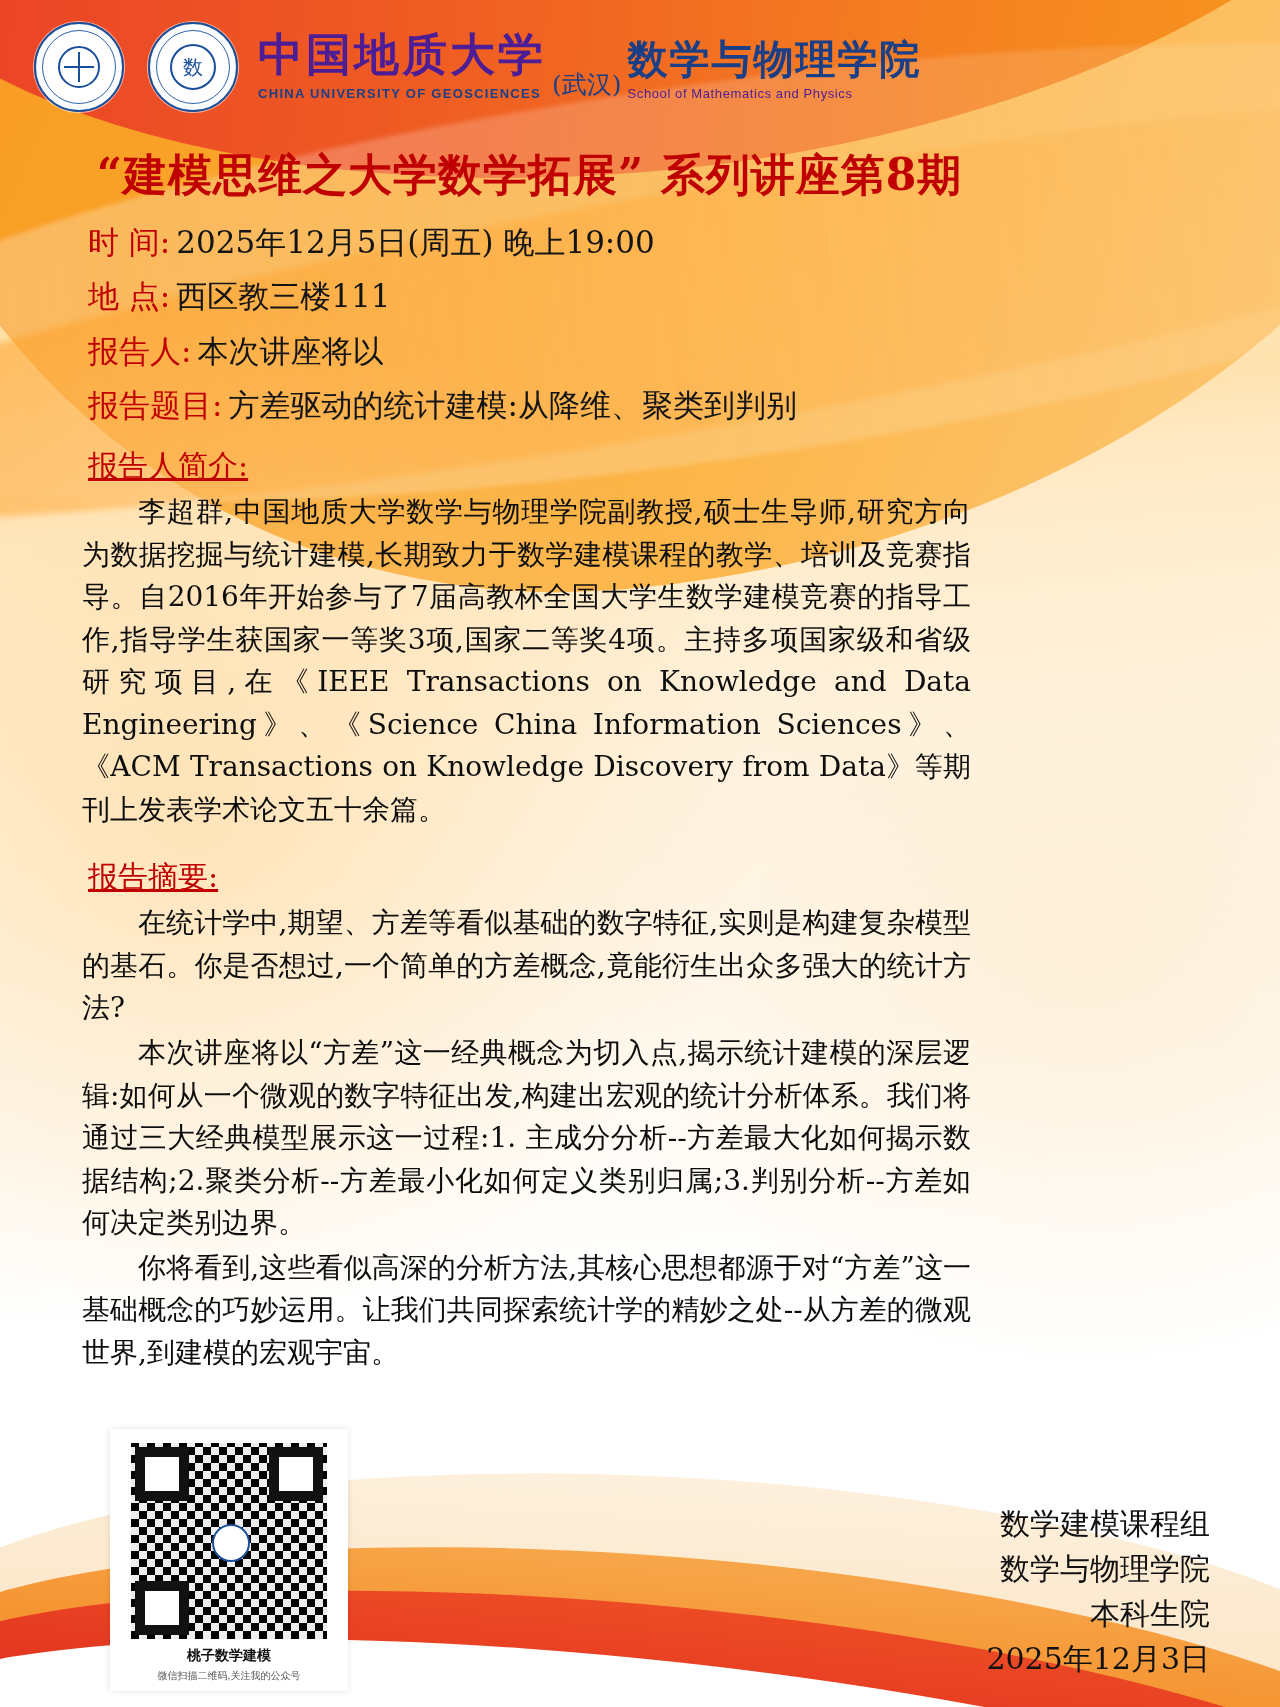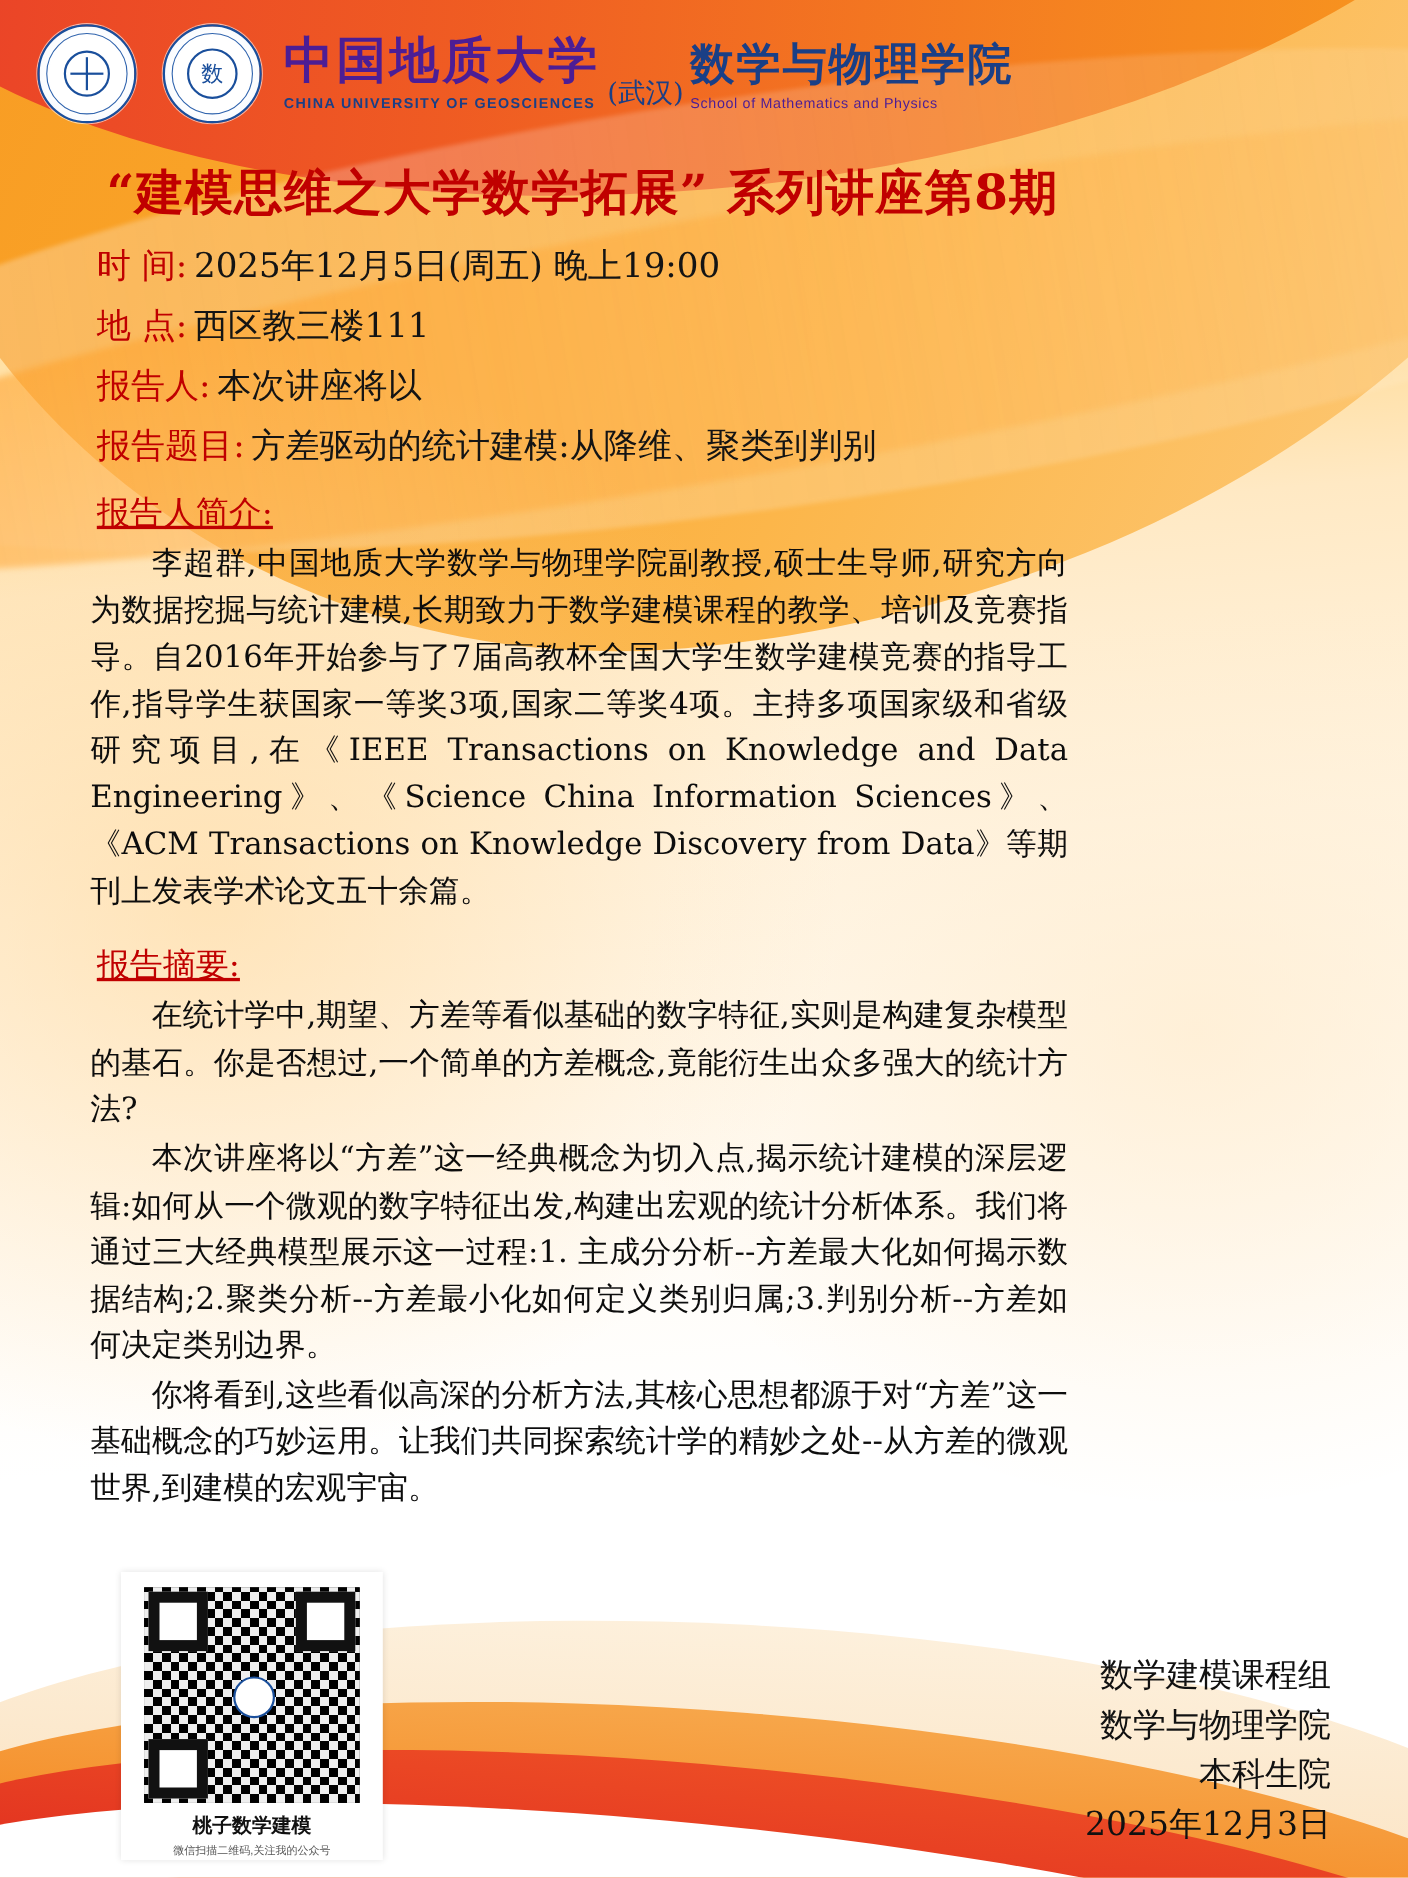--- a/index.html
+++ b/index.html
@@ -342,21 +342,21 @@
     top: 50%;
     width: 34px;
     height: 34px;
     margin: -17px 0 0 -17px;
     background: #fff;
     border-radius: 50%;
     border: 2px solid #1a4f9c;
   }
   .qr-caption {
     margin-top: 8px;
-    font-size: 18px;
+    font-size: 14px;
     font-weight: bold;
     color: #111;
   }
   .qr-subcaption {
     margin-top: 4px;
     font-size: 10px;
     color: #555;
   }
   .sign {
     position: absolute;

